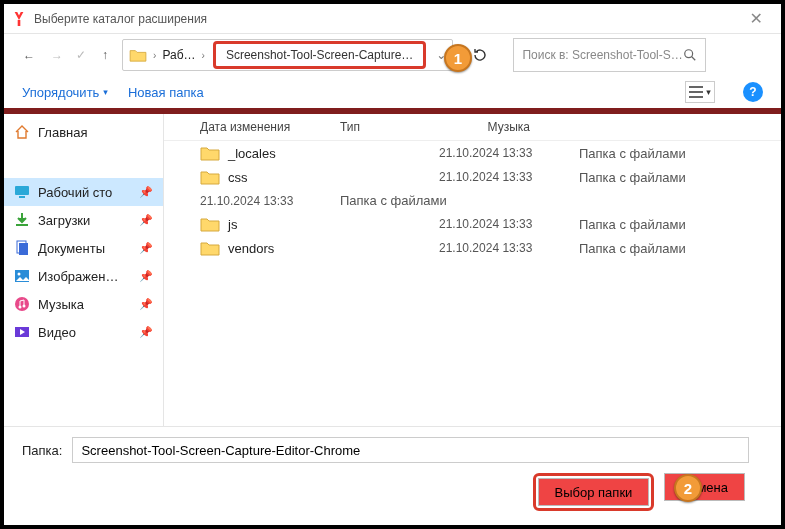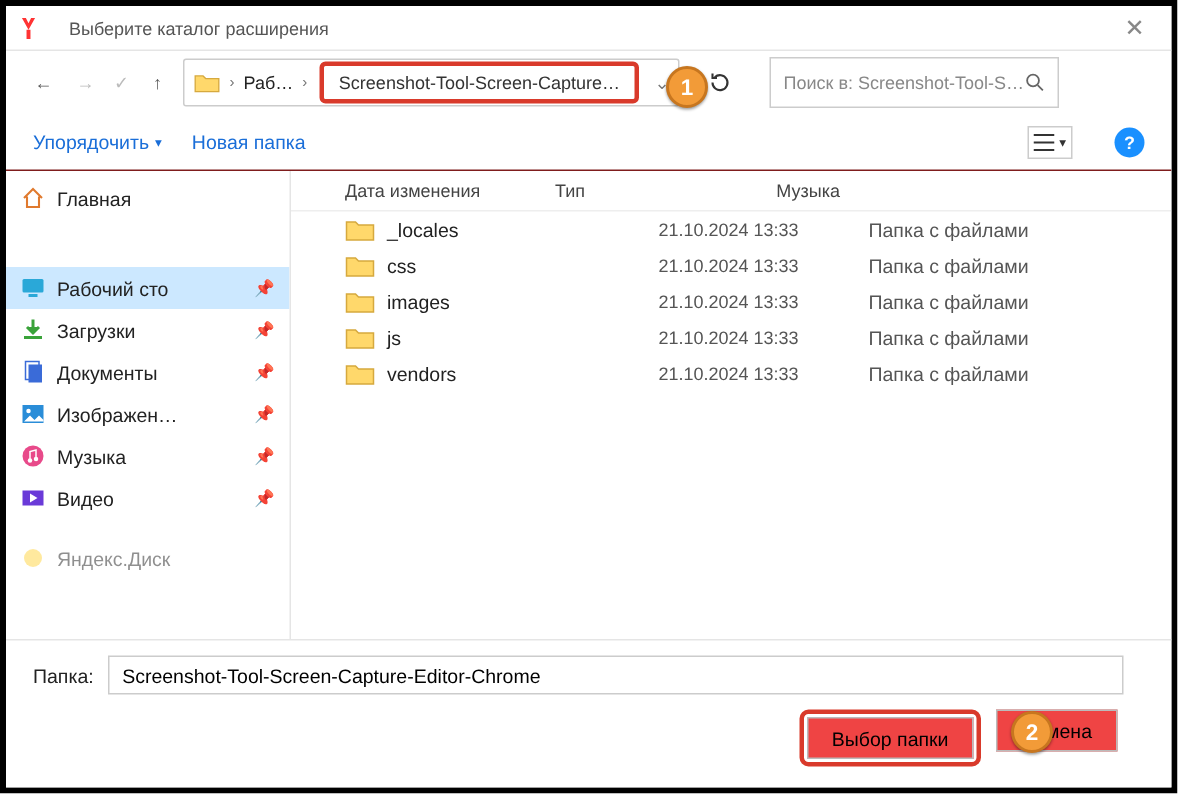--- a/index.html
+++ b/index.html
@@ -2,46 +2,46 @@
 <html><head>
 <meta charset="utf-8">
 <style>
   * { box-sizing: border-box; margin: 0; padding: 0; }
   body { font-family: "Segoe UI", Tahoma, sans-serif; font-size: 12px; background: #fff; color: #333; }
   .frame { width: 785px; height: 529px; background: #fff; border: 4px solid #000; position: relative; overflow: hidden; }
   .dialog { width: 100%; height: 100%; display: flex; flex-direction: column; background: #fff; }
 
   .titlebar { height: 30px; display: flex; align-items: center; padding: 0 8px; border-bottom: 1px solid #e5e5e5; }
   .titlebar .logo { width: 14px; height: 14px; margin-right: 8px; }
-  .titlebar .title { color: #555; font-size: 12px; margin-left: 12px; }
+  .titlebar .title { color: #555; font-size: 12px; }
   .titlebar .close { margin-left: auto; font-size: 16px; color: #888; padding: 4px 10px; cursor: pointer; }
 
   .navbar { height: 42px; display: flex; align-items: center; gap: 6px; padding: 0 14px; }
   .nav-btn { width: 22px; height: 22px; display: flex; align-items: center; justify-content: center; color: #555; cursor: pointer; }
   .nav-btn.disabled { color: #bbb; }
   .nav-sep { color: #bbb; margin: 0 2px; }
   .addressbar { display: flex; align-items: center; height: 32px; border: 1px solid #ccc; border-radius: 2px; padding: 0 6px; gap: 6px; }
   .addr-folder { width: 18px; height: 14px; }
   .addr-caret { color: #777; font-size: 10px; }
   .addr-seg { color: #222; white-space: nowrap; }
   .addr-highlight { border: 3px solid #d93a2b; border-radius: 4px; padding: 4px 10px; margin-left: 2px; position: relative; }
   .addr-dd { color: #777; margin-left: 4px; }
   .refresh { margin: 0 10px; color: #333; }
   .searchbox { flex: 0 0 180px; height: 32px; border: 1px solid #ccc; display: flex; align-items: center; padding: 16px 8px; color: #888; margin-left: 6px; }
   .searchbox span { flex: 1; white-space: nowrap; overflow: hidden; text-overflow: ellipsis; }
 
-  .toolbar { height: 38px; display: flex; align-items: center; gap: 20px; padding: 0 18px; border-bottom: 1px solid #7f1d1d; }
+  .toolbar { height: 38px; display: flex; align-items: center; gap: 20px; padding: 0 18px; border-bottom: 6px solid #7f1d1d; }
   .tb-link { color: #1a6ed8; font-size: 13px; cursor: pointer; display: flex; align-items: center; gap: 4px; }
   .tb-caret { font-size: 9px; color: #1a6ed8; }
   .tb-spacer { flex: 1; }
   .tb-view { width: 30px; height: 22px; border: 1px solid #ccc; display: flex; align-items: center; justify-content: center; color: #333; cursor: pointer; }
   .help-icon { width: 20px; height: 20px; border-radius: 50%; background: #1a90ff; color: #fff; display: flex; align-items: center; justify-content: center; font-weight: bold; margin-left: 8px; cursor: pointer; }
 
   .body { flex: 1; display: flex; overflow: hidden; border-bottom: 1px solid #e5e5e5; }
-  .sidebar { width: 190px; background: #fff; border-right: 1px solid #e5e5e5; overflow: hidden; padding-top: 4px; }
+  .sidebar { width: 160px; background: #fff; border-right: 1px solid #e5e5e5; overflow: hidden; padding-top: 4px; }
   .side-item { display: flex; align-items: center; gap: 8px; padding: 6px 10px; font-size: 13px; color: #222; cursor: pointer; white-space: nowrap; overflow: hidden; text-overflow: ellipsis; }
   .side-item.selected { background: #cce8ff; margin-top: 20px; }
   .side-pin { margin-left: auto; font-size: 11px; color: #888; }
   .side-item .ico { width: 16px; height: 16px; flex-shrink: 0; display: flex; align-items: center; justify-content: center; }
   .side-sep { height: 12px; }
 
   .filelist { flex: 1; display: flex; flex-direction: column; overflow: hidden; }
   .cols { display: flex; padding: 6px 12px; color: #444; font-size: 12px; border-bottom: 1px solid #eee; }
   .cols .c-chev { width: 24px; }
   .cols .c-name { flex: 1; position: relative; display: flex; align-items: center; gap: 6px; }
@@ -207,28 +207,20 @@
           <span class="ico">
               <svg viewBox="0 0 16 16" width="16" height="16">
                 <rect x="1" y="3" width="14" height="10" fill="#6a3ad8"></rect>
                 <path fill="#fff" d="M6 5v6l5-3z"></path>
               </svg>
             </span>
           <span>Видео</span>
           <span class="side-pin">📌</span>
         </div>
         <div class="side-sep"></div>
-        <div class="side-item" style="opacity:.5">
-          <span class="ico">
-              <svg viewBox="0 0 16 16" width="16" height="16">
-                <circle cx="8" cy="8" r="6" fill="#ffd440"></circle>
-              </svg>
-            </span>
-          <span>Яндекс.Диск</span>
-        </div>
       </div>
 
       <div class="filelist">
         <div class="cols">
           <span class="c-chev"></span>
           <span class="c-date">Дата изменения</span>
           <span class="c-type">Тип</span>
           <span class="c-size">Музыка</span>
         </div>
         <div class="rows" id="rows">
@@ -255,28 +247,20 @@
                   </svg>
                 </span>
                 <span>css</span>
               </span>
               <span class="r-date">21.10.2024 13:33</span>
               <span class="r-type">Папка с файлами</span>
               <span class="r-size"></span>
             </div>
             <div class="row">
               <span class="r-chev"></span>
-              <span class="r-name">
-                <span>
-                  <svg class="folder-icon" viewBox="0 0 20 16">
-                    <path fill="#ffd86b" stroke="#d6a93e" d="M1 3 h6 l2 2 h10 v10 H1 Z"></path>
-                  </svg>
-                </span>
-                <span>images</span>
-              </span>
               <span class="r-date">21.10.2024 13:33</span>
               <span class="r-type">Папка с файлами</span>
               <span class="r-size"></span>
             </div>
             <div class="row">
               <span class="r-chev"></span>
               <span class="r-name">
                 <span>
                   <svg class="folder-icon" viewBox="0 0 20 16">
                     <path fill="#ffd86b" stroke="#d6a93e" d="M1 3 h6 l2 2 h10 v10 H1 Z"></path>

